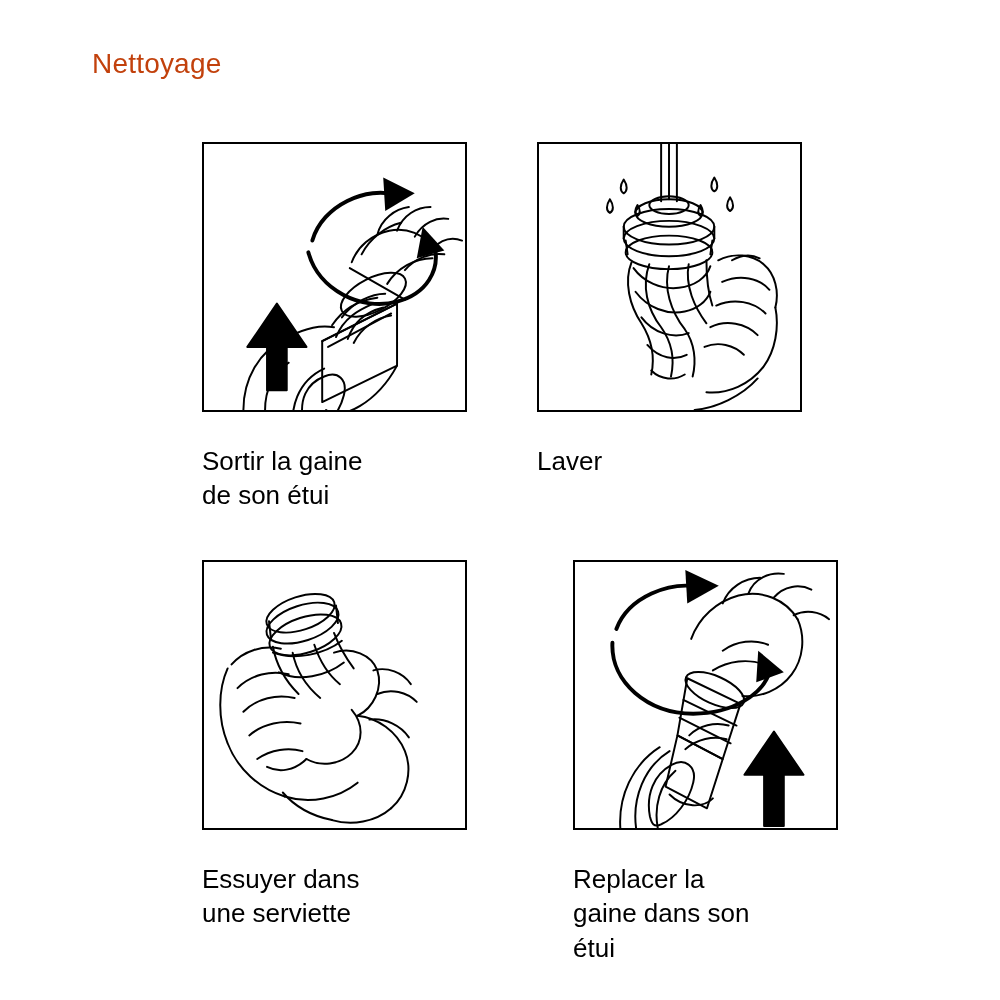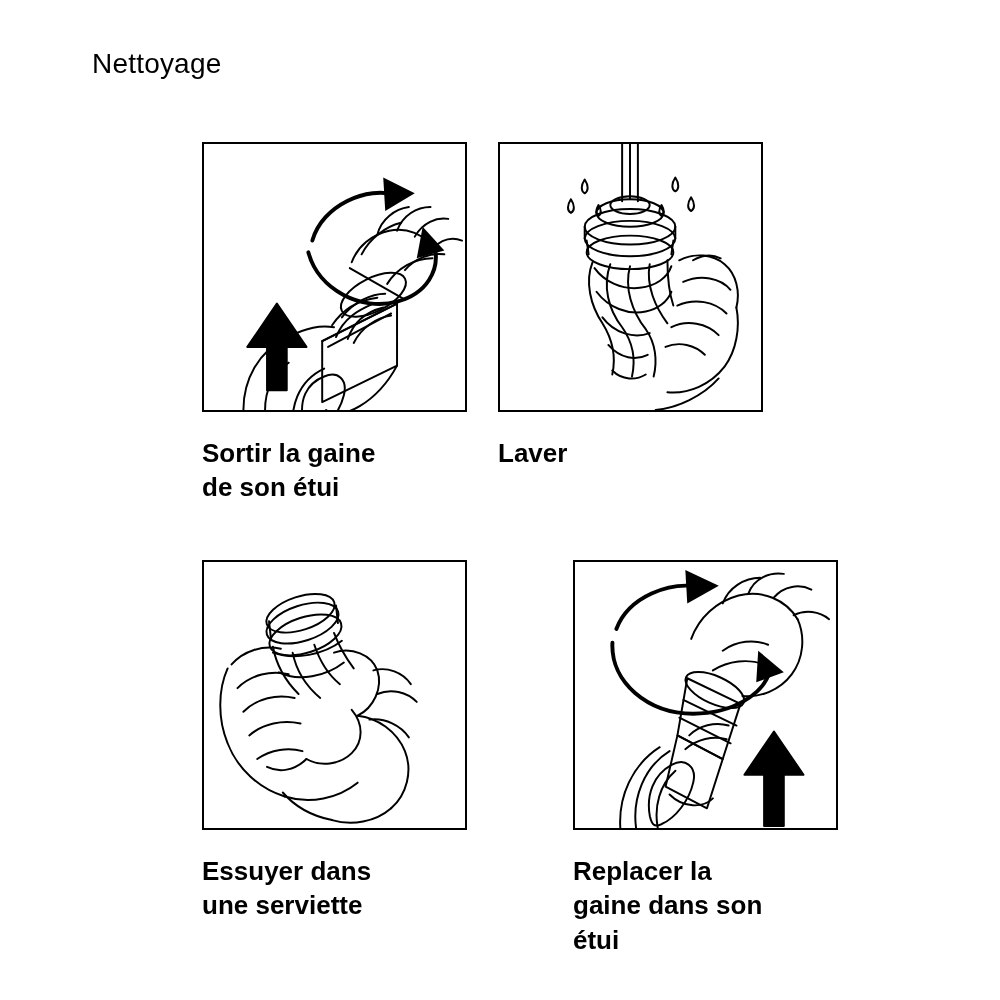--- a/index.html
+++ b/index.html
@@ -19,57 +19,57 @@
     position: absolute;
     inset: 0;
   }
   .page-title {
     position: absolute;
     left: 92px;
     top: 48px;
     font-size: 28px;
     font-weight: 400;
     letter-spacing: 0.2px;
-    color: #000000;
+    color: #c2410c;
   }
   .grid {
     position: absolute;
     left: 0;
     top: 110px;
     width: 1000px;
     height: 880px;
   }
   .step {
     position: absolute;
     width: 300px;
   }
   .step-1 { left: 202px; top: 32px; }
-  .step-2 { left: 498px; top: 32px; }
+  .step-2 { left: 537px; top: 32px; }
   .step-3 { left: 202px; top: 450px; }
   .step-4 { left: 525px; top: 450px; padding-left: 48px; }
 
   .panel {
     width: 265px;
     height: 270px;
     border: 2.5px solid #000;
     background: #fff;
     box-sizing: border-box;
     position: relative;
     overflow: hidden;
   }
   .panel svg {
     display: block;
     width: 100%;
     height: 100%;
   }
   .caption {
-    margin-top: 24px;
+    margin-top: 32px;
     font-size: 26px;
     line-height: 1.32;
-    font-weight: 700;
+    font-weight: 400;
     width: 270px;
     white-space: pre-line;
   }
 </style>
 </head>
 <body>
 
 <div id="page-root">
 
   <div class="page-title">Nettoyage</div>

